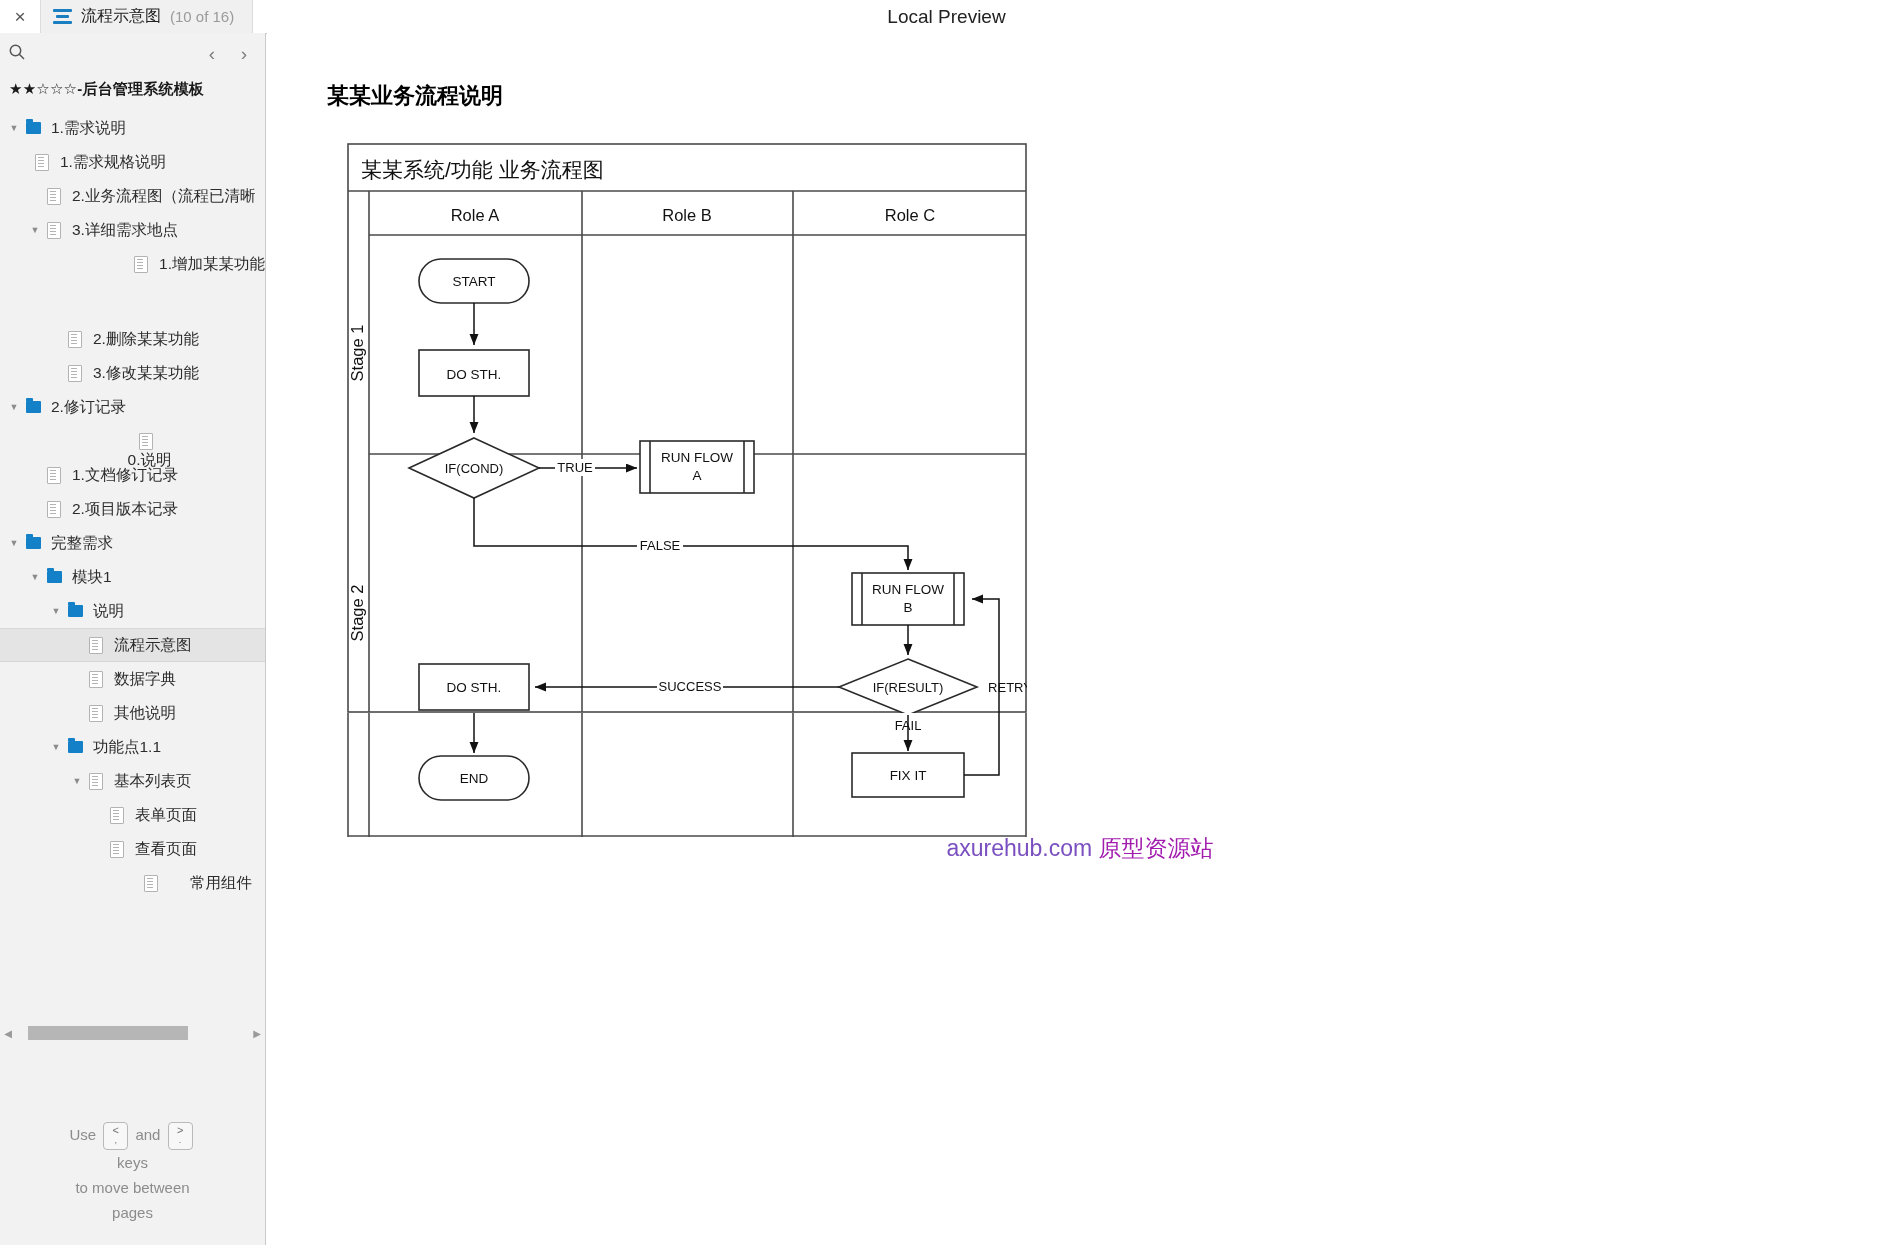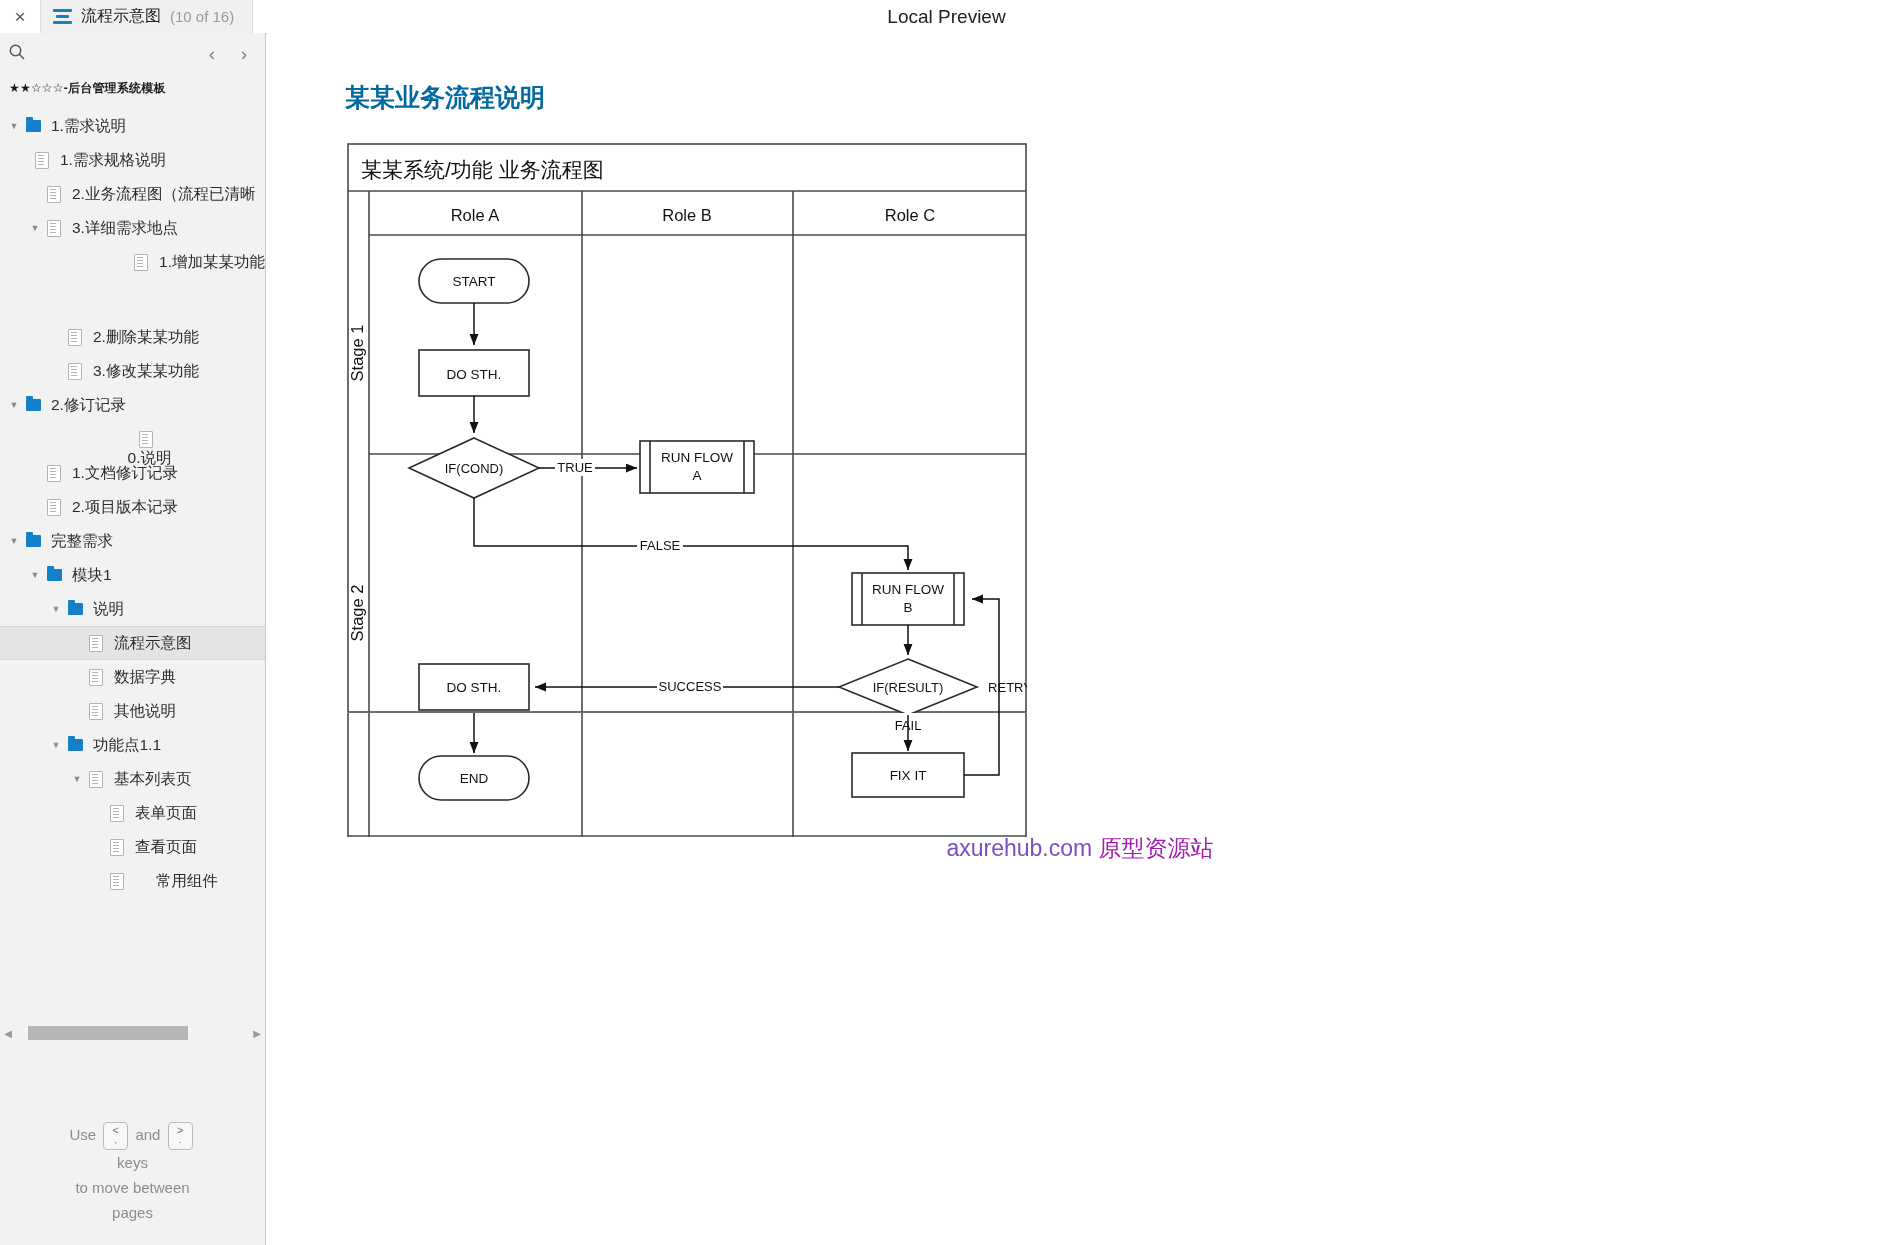--- a/index.html
+++ b/index.html
@@ -47,21 +47,21 @@
   .sb-search{
     position:absolute;left:8px;top:10px;width:18px;height:18px;
   }
   .sb-search svg{display:block;}
   .sb-nav{position:absolute;right:8px;top:7px;display:flex;gap:6px;}
   .sb-nav span{
     width:26px;height:26px;display:flex;align-items:center;justify-content:center;
     font-size:19px;color:#7d7d7d;cursor:pointer;line-height:1;
   }
   .sb-proj{
-    padding:10px 0 12px 9px;font-size:12px;font-weight:bold;color:#1a1a1a;
+    padding:10px 0 12px 9px;font-size:15px;font-weight:bold;color:#1a1a1a;
     letter-spacing:.2px;white-space:nowrap;
   }
   .tree{position:relative;}
   .node{
     display:flex;align-items:center;height:34px;white-space:nowrap;
     font-size:15.5px;color:#2c2c2c;cursor:pointer;box-sizing:border-box;
   }
   .node.selected{background:#e4e4e4;border-top:1px solid #d7d7d7;border-bottom:1px solid #d7d7d7;}
   .caret{
     width:16px;min-width:16px;text-align:center;color:#8b8b8b;font-size:9px;line-height:1;
@@ -101,21 +101,21 @@
     border:1px solid #b9b9b9;border-radius:4px;background:#f7f7f7;
     font-size:11px;line-height:13px;color:#6f6f6f;text-align:center;
     vertical-align:middle;
   }
   .key b{display:block;font-weight:normal;font-size:11px;}
   .key i{display:block;font-style:normal;font-size:9px;margin-top:-3px;}
 
   
   .main{position:absolute;left:267px;top:33px;right:0;bottom:0;background:#fff;overflow:hidden;}
   .page-title{
-    position:absolute;left:78px;top:48px;font-size:25px;font-weight:bold;color:#0369a1;
+    position:absolute;left:60px;top:48px;font-size:22px;font-weight:bold;color:#000000;
   }
   .diagram{position:absolute;left:80px;top:110px;width:680px;height:570px;}
   .footer{
     position:absolute;left:0;right:0;top:800px;text-align:center;
     font-size:23px;color:#7a4fc0;
   }
   .footer .site{color:#7a4fc0;}
   .footer .cn{color:#a21caf;margin-top:44px;}
 </style>
 </head>
@@ -295,21 +295,21 @@
           </span>
           <span class="lbl">表单页面</span>
         </div>
         <div class="node" style="padding-left: 90px;">
           <span class="caret empty">▼</span>
           <span class="ic">
             <span class="pageic"></span>
           </span>
           <span class="lbl">查看页面</span>
         </div>
-        <div class="node" style="padding-left: 69px; gap: 21px;">
+        <div class="node" style="padding-left: 103px; gap: 21px;">
           <span class="caret empty">▼</span>
           <span class="ic">
             <span class="pageic"></span>
           </span>
           <span class="lbl">常用组件</span>
         </div>
       </div>
 
     <div class="hbar">
       <span class="arw">◀</span>

